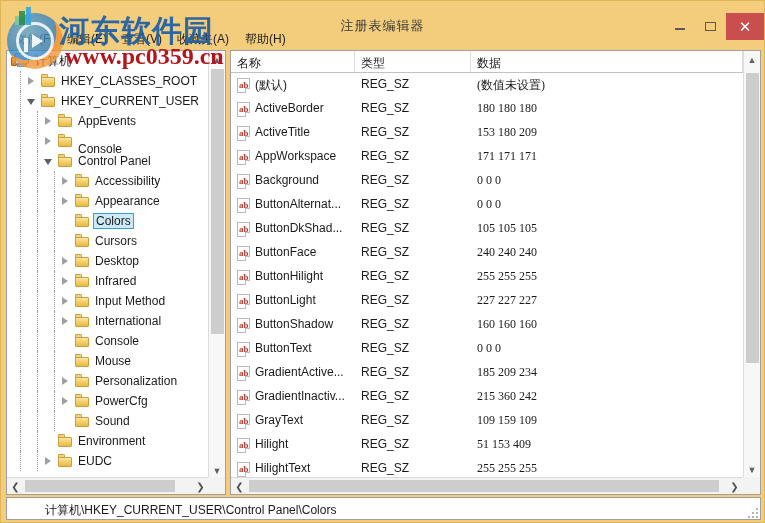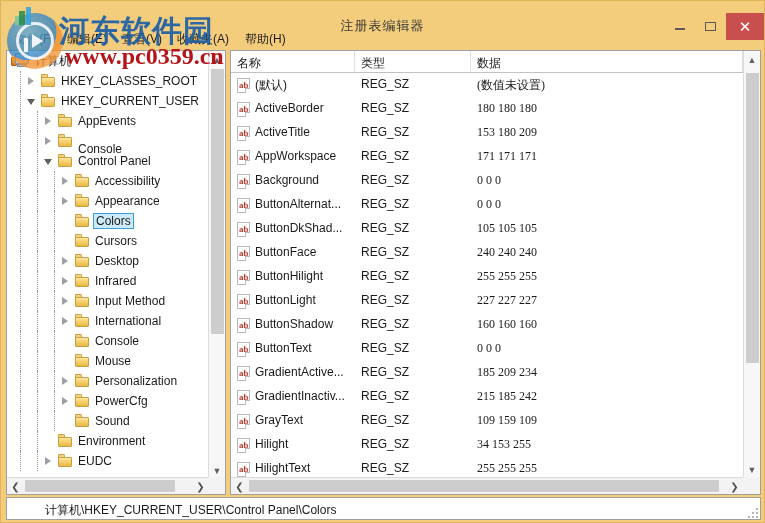--- a/index.html
+++ b/index.html
@@ -821,37 +821,37 @@
             <span class="cell-name">GradientActive...</span>
             <span class="cell-type">REG_SZ</span>
             <span class="cell-data">185 209 234</span>
           </div>
           <div class="lrow">
             <span class="abicon">
               <i class="dogear"></i>
             </span>
             <span class="cell-name">GradientInactiv...</span>
             <span class="cell-type">REG_SZ</span>
-            <span class="cell-data">215 185 242</span>
+            <span class="cell-data">215 360 242</span>
           </div>
           <div class="lrow">
             <span class="abicon">
               <i class="dogear"></i>
             </span>
             <span class="cell-name">GrayText</span>
             <span class="cell-type">REG_SZ</span>
             <span class="cell-data">109 159 109</span>
           </div>
           <div class="lrow">
             <span class="abicon">
               <i class="dogear"></i>
             </span>
             <span class="cell-name">Hilight</span>
             <span class="cell-type">REG_SZ</span>
-            <span class="cell-data">34 153 255</span>
+            <span class="cell-data">51 153 409</span>
           </div>
           <div class="lrow">
             <span class="abicon">
               <i class="dogear"></i>
             </span>
             <span class="cell-name">HilightText</span>
             <span class="cell-type">REG_SZ</span>
             <span class="cell-data">255 255 255</span>
           </div>
         </div>

